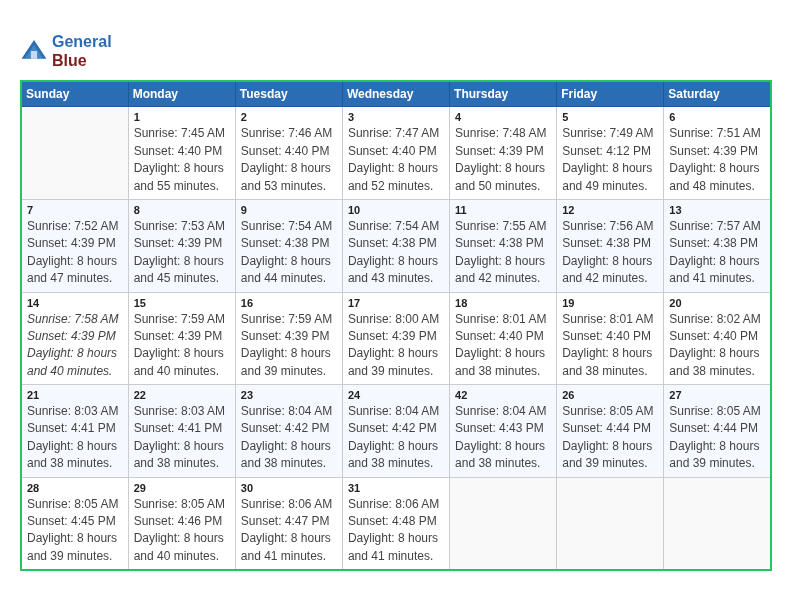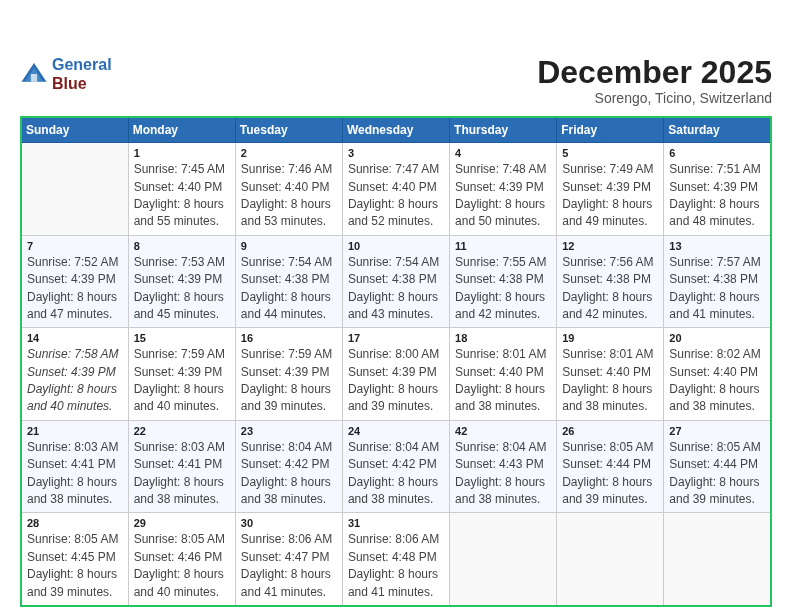--- a/index.html
+++ b/index.html
@@ -6,24 +6,23 @@
     body {
       width: 792px;
       height: 612px;
       font-family: Arial, sans-serif;
       background: #fff;
       overflow: hidden;
     }
     .page {
       width: 792px;
       height: 472px;
-      padding: 10px 20px 12px 20px;
+      padding: 32px 20px 12px 20px;
       display: flex;
       flex-direction: column;
-      margin-top: 45px;
     }
     .header {
       display: flex;
       justify-content: space-between;
       align-items: flex-start;
       margin-bottom: 10px;
     }
     .logo {
       display: flex;
       align-items: center;
@@ -106,24 +105,20 @@
       <svg class="logo-icon" viewBox="0 0 36 36">
         <polygon points="18,4 34,28 2,28" fill="#2a6db5"></polygon>
         <polygon points="18,10 30,28 6,28" fill="#5a9fd4" opacity="0.5"></polygon>
         <rect x="14" y="18" width="8" height="10" fill="#fff" opacity="0.7"></rect>
       </svg>
       <div class="logo-text">
         <div><span>General</span></div>
         <div><span style="color:#7f1d1d;font-weight:bold;">Blue</span></div>
       </div>
     </div>
-    <div class="title-block">
-      <div class="month-title">December 2025</div>
-      <div class="subtitle">Sorengo, Ticino, Switzerland</div>
-    </div>
   </div>
 
   <table class="calendar">
     <thead>
       <tr>
       <th>Sunday</th>
           <th>Monday</th>
           <th>Tuesday</th>
           <th>Wednesday</th>
           <th>Thursday</th>
@@ -158,21 +153,21 @@
           <td>
             <span class="day-num">4</span>
             <div class="day-info" style="white-space: pre-line;">Sunrise: 7:48 AM
 Sunset: 4:39 PM
 Daylight: 8 hours
 and 50 minutes.</div>
           </td>
           <td>
             <span class="day-num">5</span>
             <div class="day-info" style="white-space: pre-line;">Sunrise: 7:49 AM
-Sunset: 4:39 PM
+Sunset: 4:12 PM
 Daylight: 8 hours
 and 49 minutes.</div>
           </td>
           <td>
             <span class="day-num">6</span>
             <div class="day-info" style="white-space: pre-line;">Sunrise: 7:51 AM
 Sunset: 4:39 PM
 Daylight: 8 hours
 and 48 minutes.</div>
           </td>

